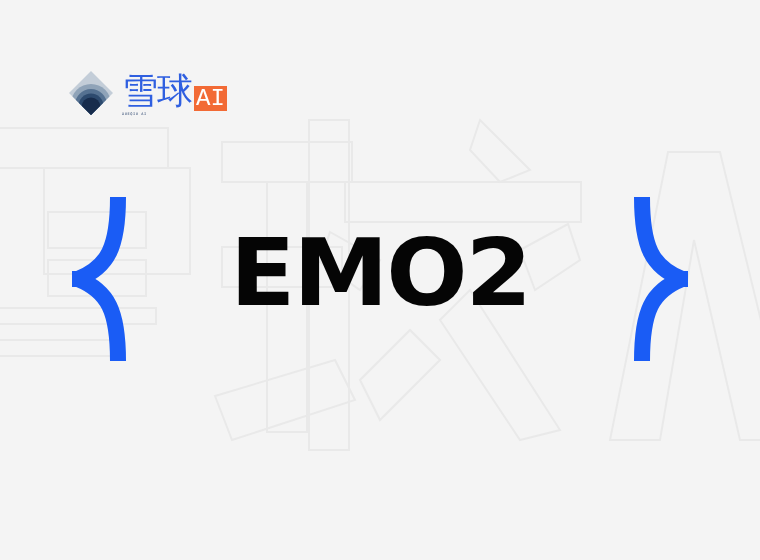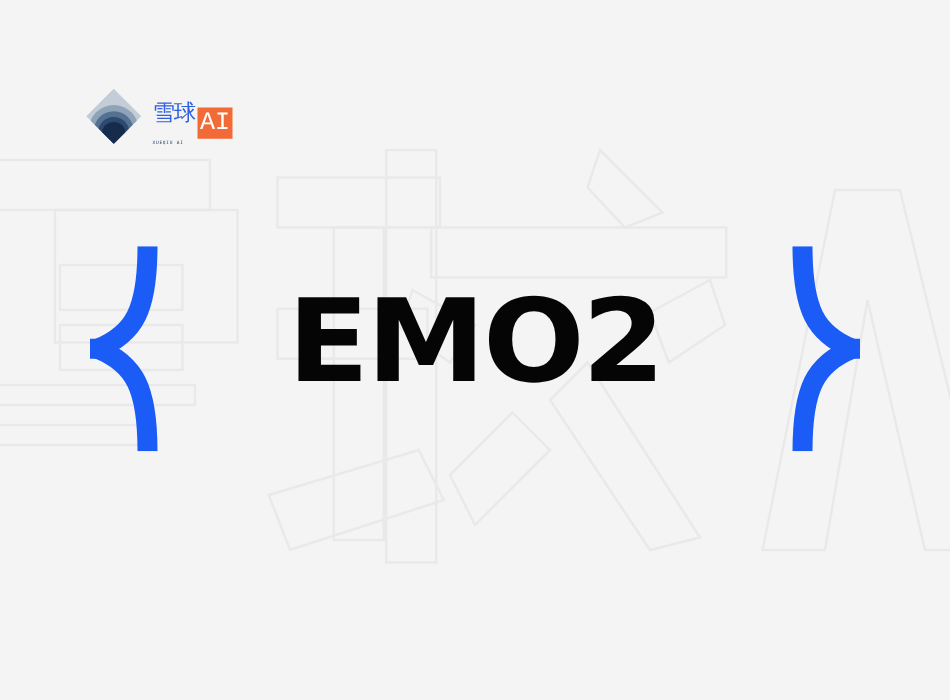--- a/index.html
+++ b/index.html
@@ -17,27 +17,27 @@
       position: absolute; left: 68px; top: 70px;
       display: flex; align-items: center;
     }
     .logo-mark { width: 46px; height: 46px; }
     .logo-word {
       margin-left: 8px; display: flex; flex-direction: column; align-items: flex-start;
     }
     .logo-row { display: flex; align-items: center; }
     .logo-cn {
       font-family: "DejaVu Sans", sans-serif;
-      font-size: 18px; line-height: 28px; color: #2f5fe0; letter-spacing: -1px;
+      font-size: 36px; line-height: 28px; color: #2f5fe0; letter-spacing: -1px;
     }
     .logo-ai {
       margin-left: 2px;
       background: #f26a35; color: #ffffff;
       font-family: "Liberation Mono", monospace;
-      font-size: 20px; line-height: 24px; padding: 1px 2px 0 2px; margin-top: 16px;
+      font-size: 24px; line-height: 24px; padding: 1px 2px 0 2px; margin-top: 16px;
     }
     .logo-tag {
       font-family: "DejaVu Sans Mono", monospace;
       font-size: 3.6px; letter-spacing: 0.6px; color: #1f3a66; margin-top: 1px;
     }
     .brace { position: absolute; top: 197px; width: 56px; height: 164px; }
     .brace-left { left: 72px; }
     .brace-right { left: 632px; }
     .title {
       position: absolute; left: 0; width: 760px; top: 219px;

